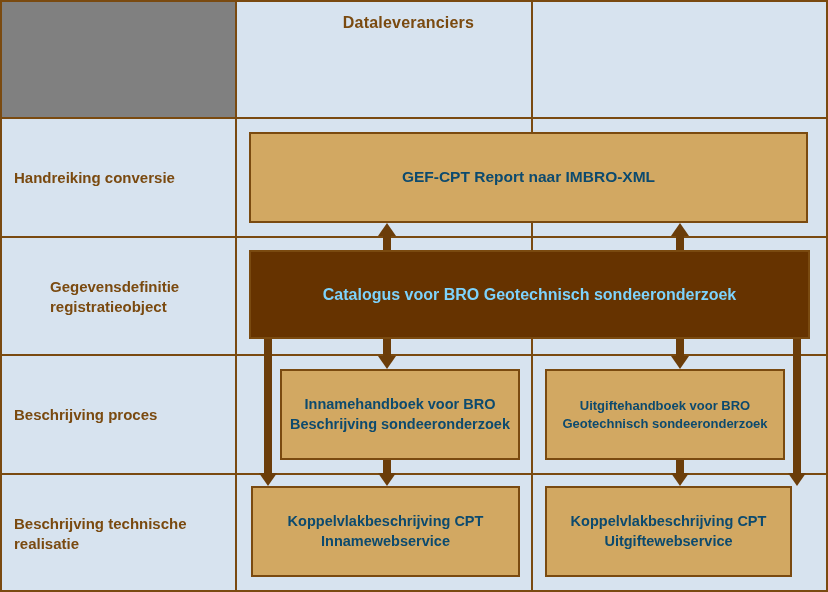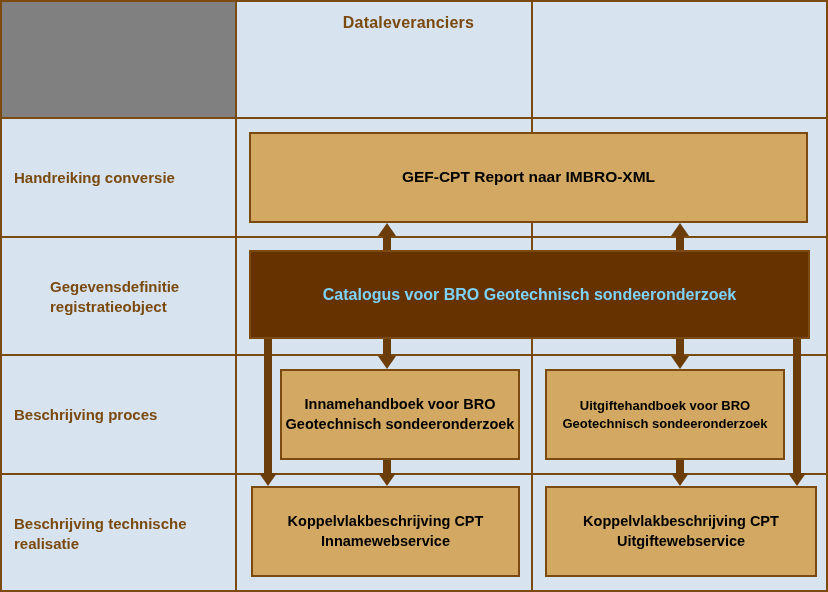--- a/index.html
+++ b/index.html
@@ -49,29 +49,29 @@
   .node{
     position:absolute;
     border:2px solid #7a4a10;
     display:flex;align-items:center;justify-content:center;
     text-align:center;
     font-weight:bold;
     box-sizing:border-box;
     line-height:1.35;
     z-index:3;
   }
-  .node.tan{background:#d2a862;color:#000000;}
+  .node.tan{background:#d2a862;color:#0c4a6e;}
   .node.dark{background:#663300;color:#7dd3fc;}
 
   #node-gef-cpt{left:249px;top:132px;width:559px;height:91px;font-size:15.5px;}
   #node-catalogus{left:249px;top:250px;width:561px;height:89px;font-size:16px;}
   #node-innamehandboek{left:280px;top:369px;width:240px;height:91px;font-size:14.5px;}
   #node-uitgiftehandboek{left:545px;top:369px;width:240px;height:91px;font-size:13px;}
   #node-koppelvlak-inname{left:251px;top:486px;width:269px;height:91px;font-size:14.5px;}
-  #node-koppelvlak-uitgifte{left:545px;top:486px;width:272px;height:91px;font-size:14.5px;}
+  #node-koppelvlak-uitgifte{left:545px;top:486px;width:247px;height:91px;font-size:14.5px;}
 
   
   .conn{position:absolute;z-index:2;}
   .shaft{position:absolute;width:8px;background:#6b3d0a;}
   .head-up,.head-down{position:absolute;width:0;height:0;
       border-left:9px solid transparent;border-right:9px solid transparent;}
   .head-up{border-bottom:13px solid #6b3d0a;}
   .head-down{border-top:13px solid #6b3d0a;}
 </style>
 </head>
@@ -133,21 +133,21 @@
   </div>
   <div class="conn">
     <div class="shaft" style="left:793px;top:339px;height:135px;"></div>
     <div class="head-down" style="left:788px;top:473px;"></div>
   </div>
 
   <div class="node tan" id="node-gef-cpt">GEF-CPT Report naar IMBRO-XML</div>
 
   <div class="node dark" id="node-catalogus">Catalogus voor BRO Geotechnisch sondeeronderzoek</div>
 
-  <div class="node tan" id="node-innamehandboek">Innamehandboek voor BRO Geotechnisch sondeeronderzoek</div>
+  <div class="node tan" id="node-innamehandboek">Innamehandboek voor BRO Beschrijving sondeeronderzoek</div>
 
   <div class="node tan" id="node-uitgiftehandboek">Uitgiftehandboek voor BRO Geotechnisch sondeeronderzoek</div>
 
   <div class="node tan" id="node-koppelvlak-inname">Koppelvlakbeschrijving CPT Innamewebservice</div>
 
   <div class="node tan" id="node-koppelvlak-uitgifte">Koppelvlakbeschrijving CPT Uitgiftewebservice</div>
 
 </div>
 
 </body></html>

